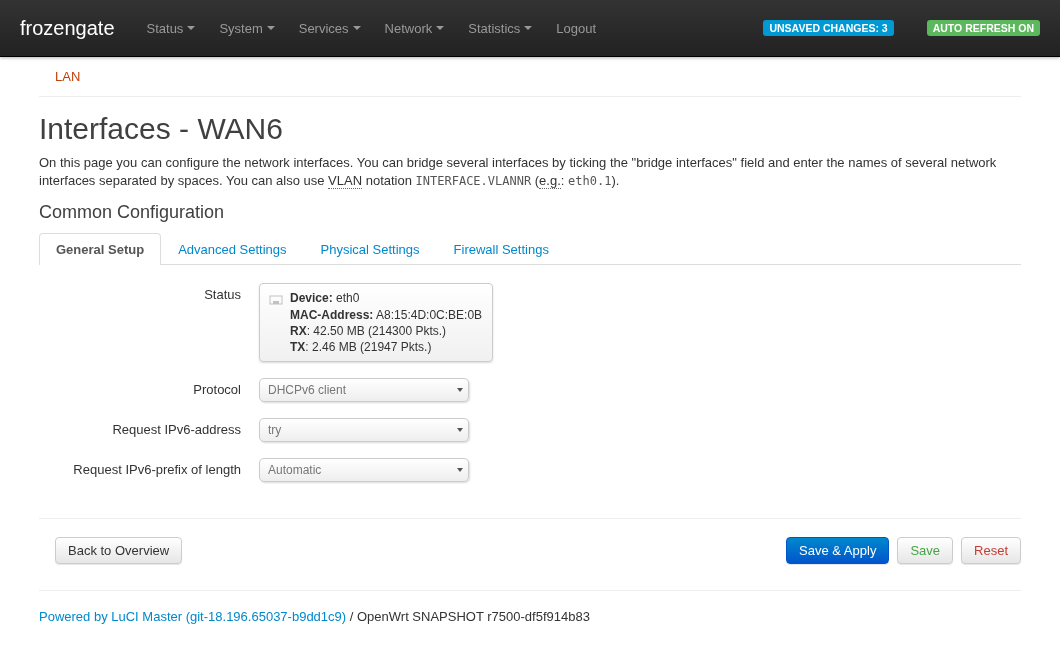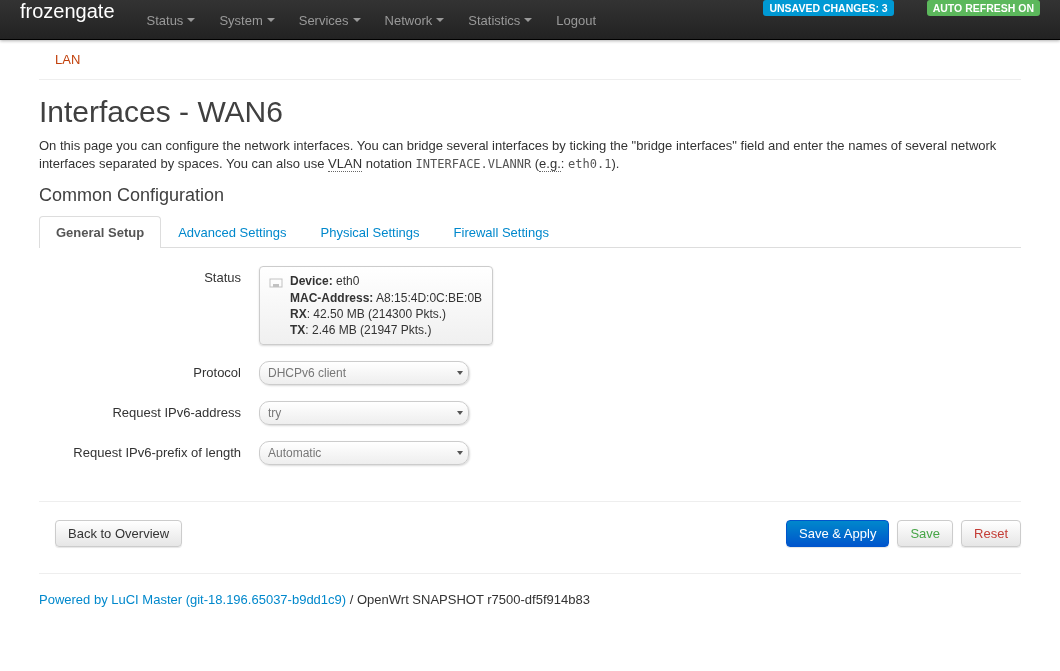--- a/index.html
+++ b/index.html
@@ -1,17 +1,17 @@
 <!DOCTYPE html>
 <html><head>
 <meta charset="utf-8">
 <style>
 * { box-sizing: border-box; margin: 0; padding: 0; }
 body { font-family: Helvetica, Arial, sans-serif; font-size: 13px; color: #333; background: #fff; }
-.navbar { background: linear-gradient(#333, #222); height: 40px; display: flex; align-items: flex-start; padding: 0 20px; border-bottom: 1px solid #000; box-shadow: 0 1px 3px rgba(0,0,0,0.3); }
+.navbar { background: linear-gradient(#333, #222); height: 57px; display: flex; align-items: center; padding: 0 20px; border-bottom: 1px solid #000; box-shadow: 0 1px 3px rgba(0,0,0,0.3); }
 .brand { color: #fff; font-size: 20px; font-weight: normal; margin-right: 20px; }
 .nav-menu { display: flex; flex: 1; }
 .nav-item { color: #999; padding: 0 12px; cursor: pointer; font-size: 13px; display: flex; align-items: center; height: 40px; }
 .caret { display: inline-block; width: 0; height: 0; border-left: 4px solid transparent; border-right: 4px solid transparent; border-top: 4px solid #999; margin-left: 4px; }
 .badge { font-size: 10.5px; font-weight: bold; padding: 2px 6px; border-radius: 3px; color: #fff; margin-left: 6px; text-transform: uppercase; }
 .badge-warn { background: #0099d4; }
 .badge-ok { background: #5cb85c; margin-left: 33px; }
 .container { max-width: 982px; margin: 0 auto; padding: 0 0 20px 0; }
 .link-bar { padding: 12px 16px; }
 .link-bar a { color: #c2410c; text-decoration: none; font-size: 13px; }
@@ -24,21 +24,21 @@
 .tabs { border-bottom: 1px solid #ddd; display: flex; }
 .tab { padding: 8px 16px; color: #0088cc; cursor: pointer; border: 1px solid transparent; border-bottom: none; margin-bottom: -1px; border-radius: 4px 4px 0 0; font-size: 13px; }
 .tab.active { color: #555; background: #fff; border-color: #ddd; font-weight: bold; }
 .form-area { padding: 18px 0 12px 0; }
 .form-row { display: flex; align-items: flex-start; margin-bottom: 16px; }
 .form-label { width: 220px; text-align: right; padding-right: 18px; padding-top: 4px; font-size: 13px; color: #333; }
 .form-control { flex: 1; }
 .status-box { border: 1px solid #ccc; border-radius: 4px; padding: 6px 10px 6px 8px; display: inline-flex; align-items: flex-start; background: linear-gradient(#fff, #f0f0f0); box-shadow: 0 1px 2px rgba(0,0,0,0.15); font-size: 12px; line-height: 1.35; }
 .status-box svg { margin-right: 6px; margin-top: 2px; opacity: 0.5; }
 .status-box strong { font-weight: bold; }
-.select { width: 210px; height: 24px; border: 1px solid #ccc; border-radius: 10px; background: linear-gradient(#fff,#eee); padding: 2px 20px 2px 8px; font-size: 12px; color: #777; position: relative; appearance: none; box-shadow: 1px 1px 2px rgba(0,0,0,0.15); }
+.select { width: 210px; height: 24px; border: 1px solid #ccc; border-radius: 5px; background: linear-gradient(#fff,#eee); padding: 2px 20px 2px 8px; font-size: 12px; color: #777; position: relative; appearance: none; box-shadow: 1px 1px 2px rgba(0,0,0,0.15); }
 .select-wrap { position: relative; display: inline-block; }
 .select-wrap::after { content: ""; position: absolute; right: 6px; top: 10px; width: 0; height: 0; border-left: 3px solid transparent; border-right: 3px solid transparent; border-top: 4px solid #555; pointer-events: none; }
 hr.thin { margin: 8px 0 14px 0; }
 .actions { display: flex; padding: 4px 0 18px 16px; }
 .btn { padding: 5px 12px; border-radius: 4px; border: 1px solid #ccc; background: linear-gradient(#fff,#e6e6e6); cursor: pointer; font-size: 13px; color: #333; box-shadow: 0 1px 1px rgba(0,0,0,0.1); }
 .btn-primary { background: linear-gradient(#08c,#05c); color: #fff; border-color: #05c; }
 .btn-save { color: #46a546; }
 .btn-reset { color: #c43c35; }
 .right-actions { margin-left: auto; display: flex; gap: 8px; }
 .footer { font-size: 13px; color: #333; padding: 4px 0; }

